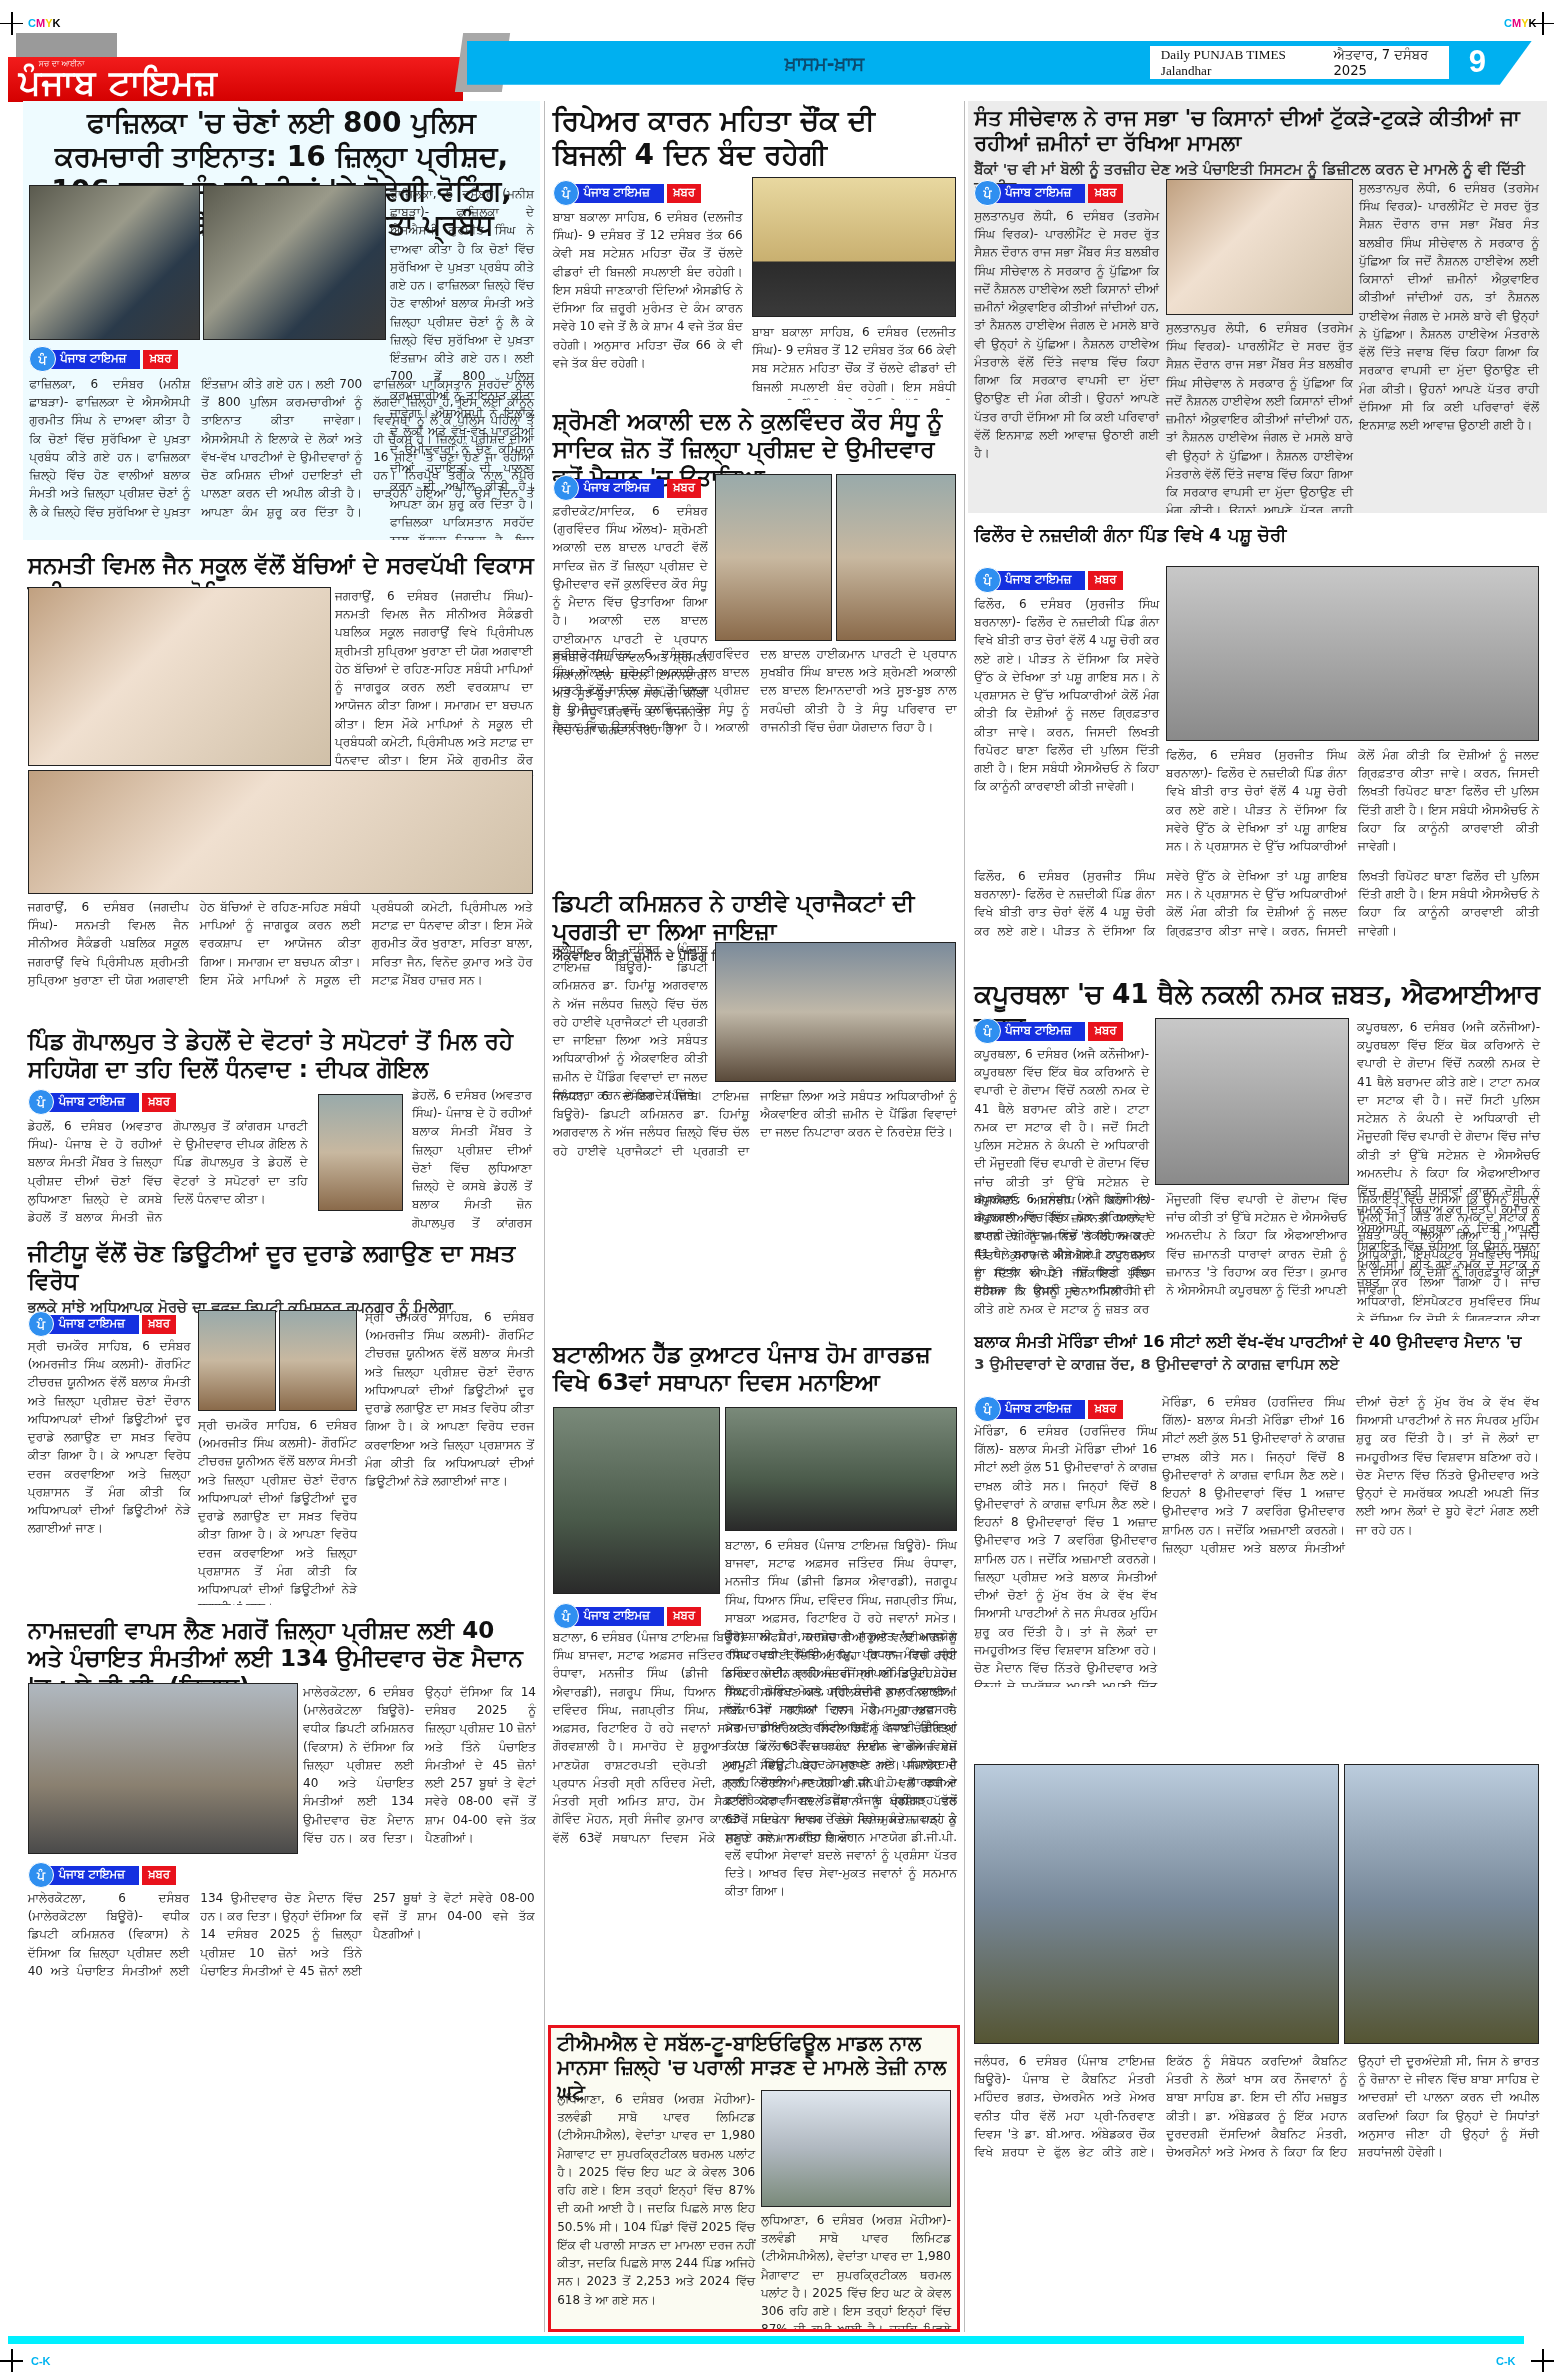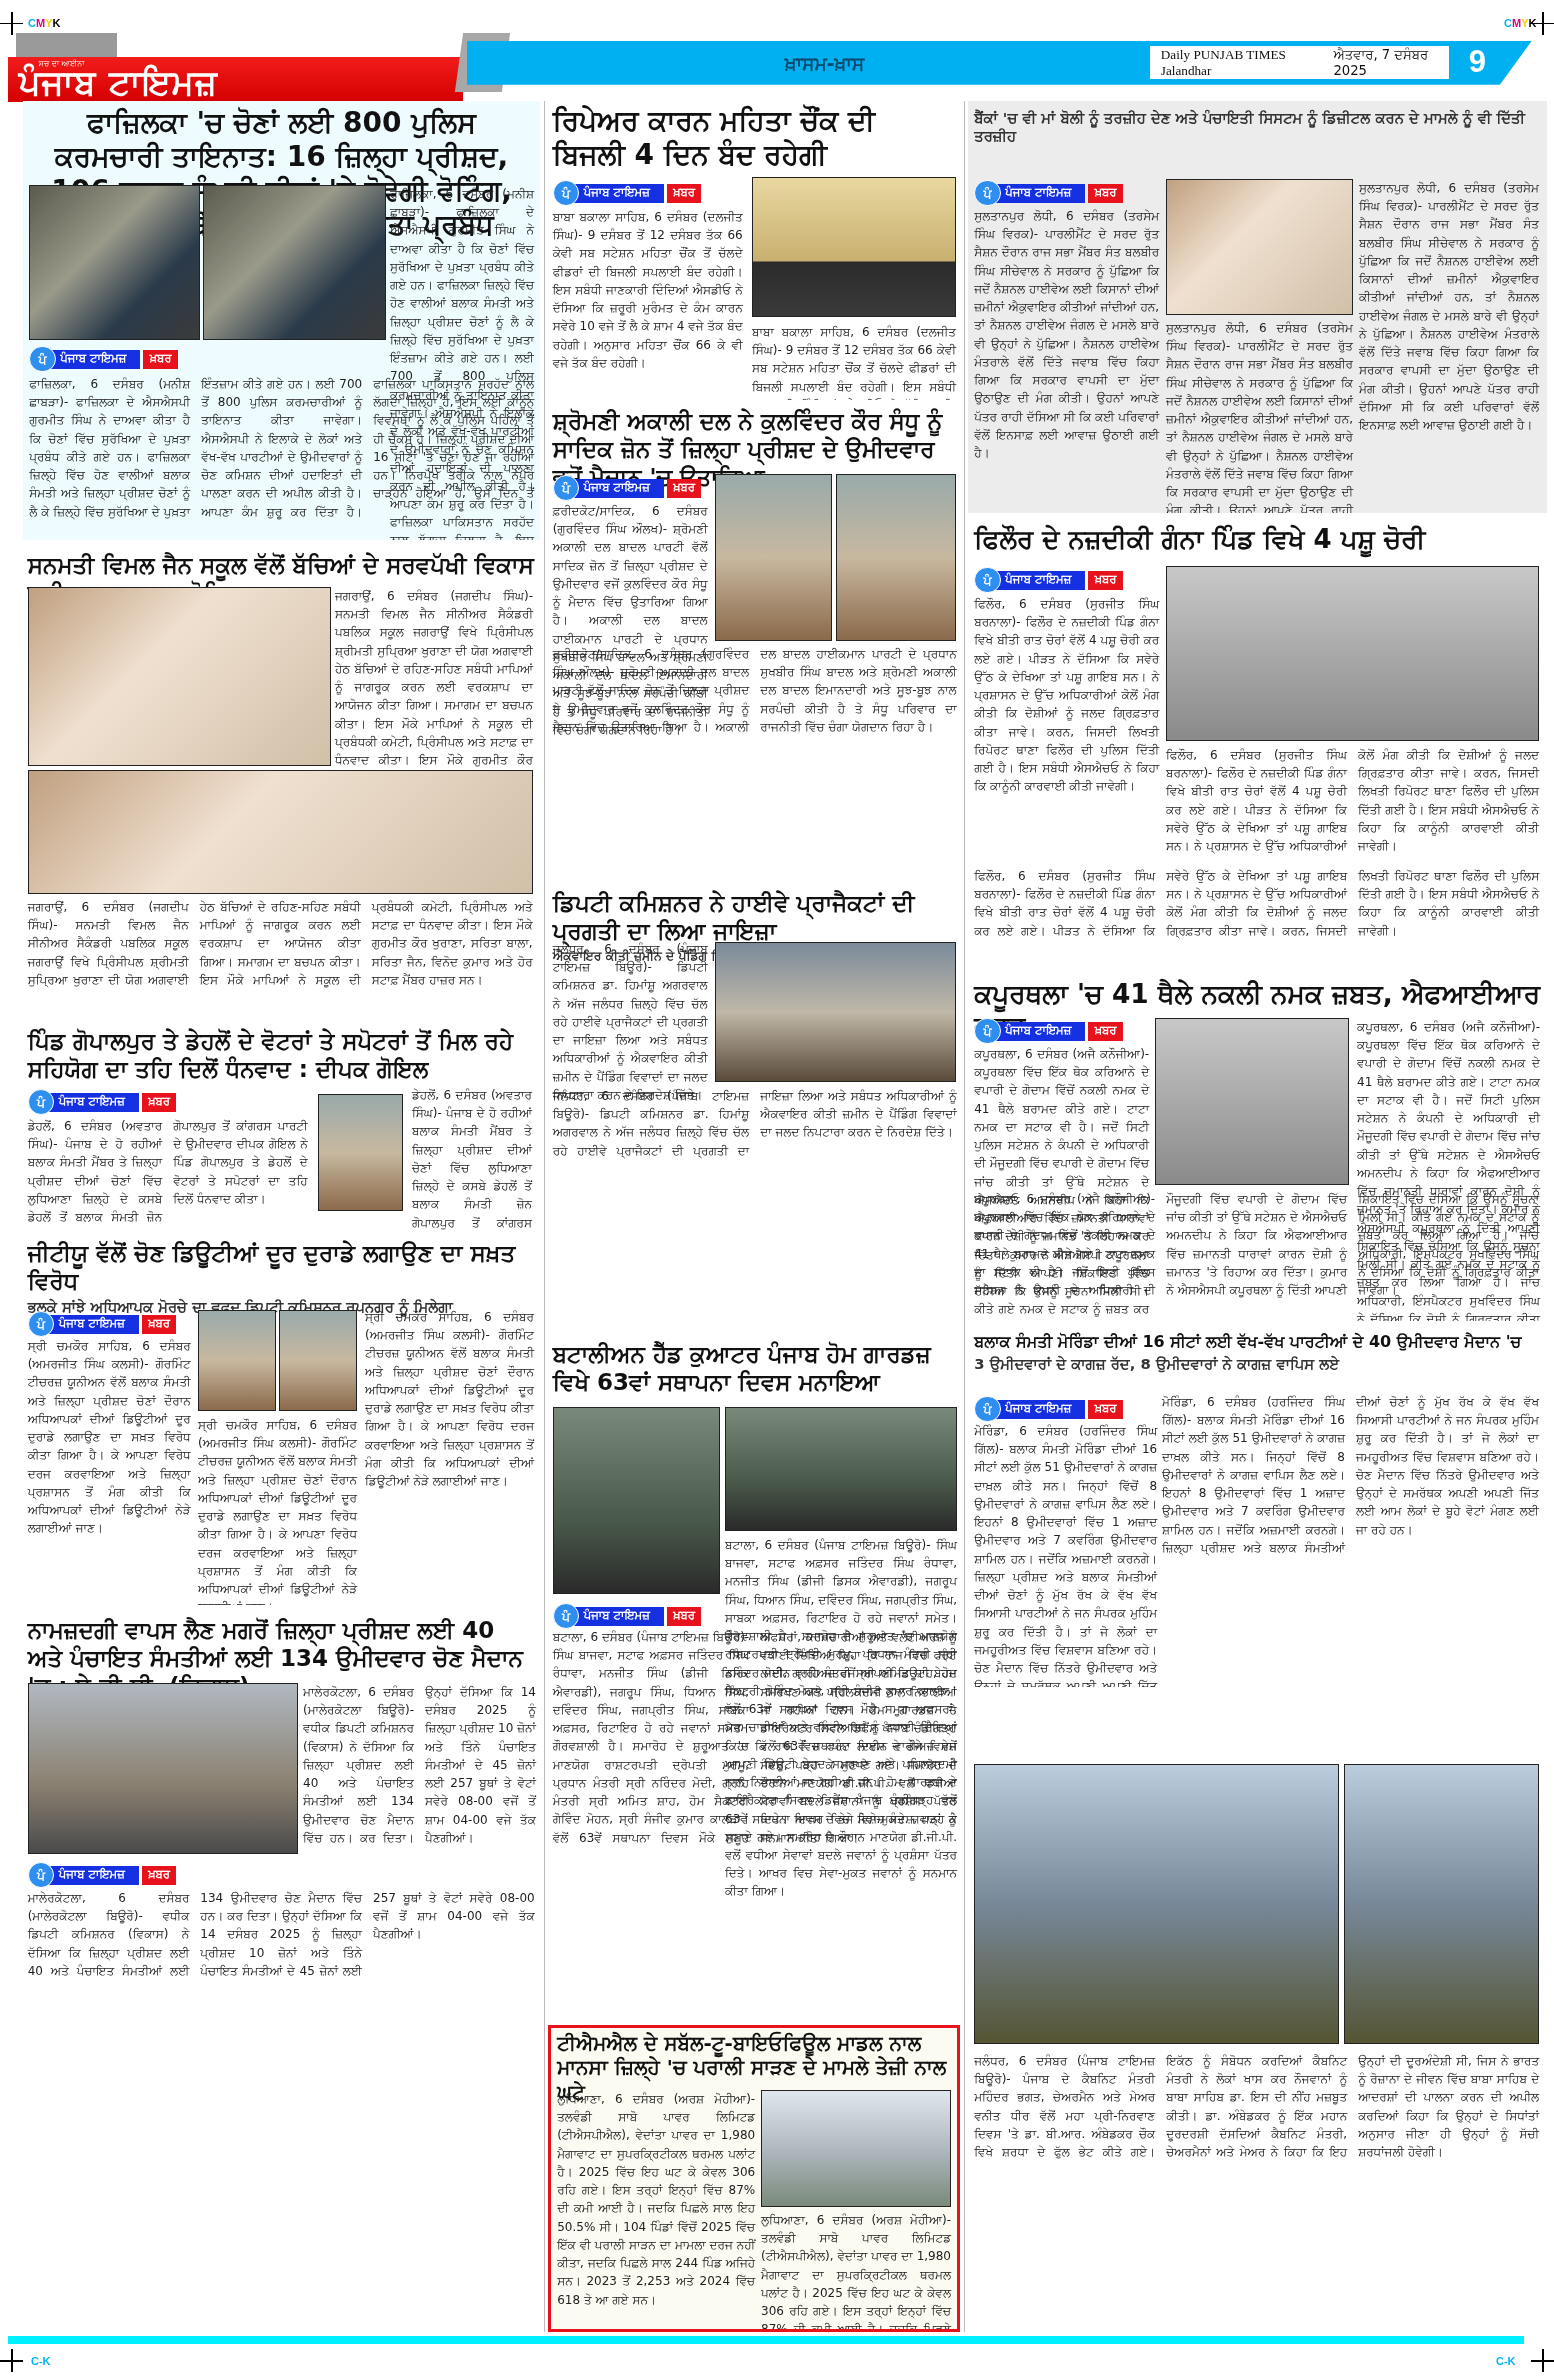--- a/index.html
+++ b/index.html
@@ -201,36 +201,37 @@
 </div>
 
 <div class="story red-box shade-cream" style="left:548px;top:2025px;width:412px;height:307px;padding:3.1px 6.2px;">
   <div class="hl sm">ਟੀਐਮਐਲ ਦੇ ਸਬੱਲ-ਟੂ-ਬਾਇਓਫਿਊਲ ਮਾਡਲ ਨਾਲ ਮਾਨਸਾ ਜ਼ਿਲ੍ਹੇ 'ਚ ਪਰਾਲੀ ਸਾੜਣ ਦੇ ਮਾਮਲੇ ਤੇਜ਼ੀ ਨਾਲ ਘਟੇ</div>
   <div class="body" style="position:absolute;left:6.2px;top:62px;width:198px;height:237px;">ਲੁਧਿਆਣਾ, 6 ਦਸੰਬਰ (ਅਰਸ਼ ਮੋਹੀਆ)- ਤਲਵੰਡੀ ਸਾਬੋ ਪਾਵਰ ਲਿਮਿਟਡ (ਟੀਐਸਪੀਐਲ), ਵੇਦਾਂਤਾ ਪਾਵਰ ਦਾ 1,980 ਮੈਗਾਵਾਟ ਦਾ ਸੁਪਰਕ੍ਰਿਟੀਕਲ ਥਰਮਲ ਪਲਾਂਟ ਹੈ। 2025 ਵਿੱਚ ਇਹ ਘਟ ਕੇ ਕੇਵਲ 306 ਰਹਿ ਗਏ। ਇਸ ਤਰ੍ਹਾਂ ਇਨ੍ਹਾਂ ਵਿੱਚ 87% ਦੀ ਕਮੀ ਆਈ ਹੈ। ਜਦਕਿ ਪਿਛਲੇ ਸਾਲ ਇਹ 50.5% ਸੀ। 104 ਪਿੰਡਾਂ ਵਿੱਚੋਂ 2025 ਵਿੱਚ ਇੱਕ ਵੀ ਪਰਾਲੀ ਸਾੜਨ ਦਾ ਮਾਮਲਾ ਦਰਜ ਨਹੀਂ ਕੀਤਾ, ਜਦਕਿ ਪਿਛਲੇ ਸਾਲ 244 ਪਿੰਡ ਅਜਿਹੇ ਸਨ। 2023 ਤੋਂ 2,253 ਅਤੇ 2024 ਵਿੱਚ 618 ਤੇ ਆ ਗਏ ਸਨ।</div>
   <div class="photo p9" style="left:210px;top:62px;width:190px;height:117px;"></div>
   <div class="body" style="position:absolute;left:210px;top:183px;width:190px;height:117px;">ਲੁਧਿਆਣਾ, 6 ਦਸੰਬਰ (ਅਰਸ਼ ਮੋਹੀਆ)- ਤਲਵੰਡੀ ਸਾਬੋ ਪਾਵਰ ਲਿਮਿਟਡ (ਟੀਐਸਪੀਐਲ), ਵੇਦਾਂਤਾ ਪਾਵਰ ਦਾ 1,980 ਮੈਗਾਵਾਟ ਦਾ ਸੁਪਰਕ੍ਰਿਟੀਕਲ ਥਰਮਲ ਪਲਾਂਟ ਹੈ। 2025 ਵਿੱਚ ਇਹ ਘਟ ਕੇ ਕੇਵਲ 306 ਰਹਿ ਗਏ। ਇਸ ਤਰ੍ਹਾਂ ਇਨ੍ਹਾਂ ਵਿੱਚ 87% ਦੀ ਕਮੀ ਆਈ ਹੈ। ਜਦਕਿ ਪਿਛਲੇ ਸਾਲ ਇਹ 50.5% ਸੀ। 104 ਪਿੰਡਾਂ ਵਿੱਚੋਂ 2025 ਵਿੱਚ ਇੱਕ ਵੀ ਪਰਾਲੀ ਸਾੜਨ ਦਾ ਮਾਮਲਾ ਦਰਜ ਨਹੀਂ ਕੀਤਾ, ਜਦਕਿ ਪਿਛਲੇ ਸਾਲ 244 ਪਿੰਡ ਅਜਿਹੇ ਸਨ। 2023 ਤੋਂ 2,253 ਅਤੇ 2024 ਵਿੱਚ 618 ਤੇ ਆ ਗਏ ਸਨ।</div>
 </div>
 
 <div class="story shade-gray" style="left:968px;top:101px;width:579px;height:412px;padding:4.7px 6.2px;">
+  <div class="hl" style="font-size:21px;">ਸੰਤ ਸੀਚੇਵਾਲ ਨੇ ਰਾਜ ਸਭਾ 'ਚ ਕਿਸਾਨਾਂ ਦੀਆਂ ਟੁੱਕੜੇ-ਟੁਕੜੇ ਕੀਤੀਆਂ ਜਾ ਰਹੀਆਂ ਜ਼ਮੀਨਾਂ ਦਾ ਰੱਖਿਆ ਮਾਮਲਾ</div>
   <div class="subhl">ਬੈਂਕਾਂ 'ਚ ਵੀ ਮਾਂ ਬੋਲੀ ਨੂੰ ਤਰਜ਼ੀਹ ਦੇਣ ਅਤੇ ਪੰਚਾਇਤੀ ਸਿਸਟਮ ਨੂੰ ਡਿਜ਼ੀਟਲ ਕਰਨ ਦੇ ਮਾਮਲੇ ਨੂੰ ਵੀ ਦਿੱਤੀ ਤਰਜ਼ੀਹ</div>
   <div style="position:absolute;left:6.2px;top:76px;">
     <div class="byline-badge">
         <span class="bb-circle">ਪੰ</span>
         <span class="bb-blue">ਪੰਜਾਬ ਟਾਇਮਜ਼</span>
         <span class="bb-red">ਖ਼ਬਰ</span>
       </div>
   </div>
   <div class="body" style="position:absolute;left:6.2px;top:106px;width:185px;height:299px;">ਸੁਲਤਾਨਪੁਰ ਲੋਧੀ, 6 ਦਸੰਬਰ (ਤਰਸੇਮ ਸਿੰਘ ਵਿਰਕ)- ਪਾਰਲੀਮੈਂਟ ਦੇ ਸਰਦ ਰੁੱਤ ਸੈਸ਼ਨ ਦੌਰਾਨ ਰਾਜ ਸਭਾ ਮੈਂਬਰ ਸੰਤ ਬਲਬੀਰ ਸਿੰਘ ਸੀਚੇਵਾਲ ਨੇ ਸਰਕਾਰ ਨੂੰ ਪੁੱਛਿਆ ਕਿ ਜਦੋਂ ਨੈਸ਼ਨਲ ਹਾਈਵੇਅ ਲਈ ਕਿਸਾਨਾਂ ਦੀਆਂ ਜ਼ਮੀਨਾਂ ਐਕੁਵਾਇਰ ਕੀਤੀਆਂ ਜਾਂਦੀਆਂ ਹਨ, ਤਾਂ ਨੈਸ਼ਨਲ ਹਾਈਵੇਅ ਜੰਗਲ ਦੇ ਮਸਲੇ ਬਾਰੇ ਵੀ ਉਨ੍ਹਾਂ ਨੇ ਪੁੱਛਿਆ। ਨੈਸ਼ਨਲ ਹਾਈਵੇਅ ਮੰਤਰਾਲੇ ਵੱਲੋਂ ਦਿੱਤੇ ਜਵਾਬ ਵਿੱਚ ਕਿਹਾ ਗਿਆ ਕਿ ਸਰਕਾਰ ਵਾਪਸੀ ਦਾ ਮੁੱਦਾ ਉਠਾਉਣ ਦੀ ਮੰਗ ਕੀਤੀ। ਉਹਨਾਂ ਆਪਣੇ ਪੱਤਰ ਰਾਹੀ ਦੱਸਿਆ ਸੀ ਕਿ ਕਈ ਪਰਿਵਾਰਾਂ ਵੱਲੋਂ ਇਨਸਾਫ਼ ਲਈ ਆਵਾਜ਼ ਉਠਾਈ ਗਈ ਹੈ।</div>
   <div class="photo p3" style="left:198px;top:78px;width:187px;height:136px;"></div>
   <div class="body" style="position:absolute;left:198px;top:218px;width:187px;height:187px;">ਸੁਲਤਾਨਪੁਰ ਲੋਧੀ, 6 ਦਸੰਬਰ (ਤਰਸੇਮ ਸਿੰਘ ਵਿਰਕ)- ਪਾਰਲੀਮੈਂਟ ਦੇ ਸਰਦ ਰੁੱਤ ਸੈਸ਼ਨ ਦੌਰਾਨ ਰਾਜ ਸਭਾ ਮੈਂਬਰ ਸੰਤ ਬਲਬੀਰ ਸਿੰਘ ਸੀਚੇਵਾਲ ਨੇ ਸਰਕਾਰ ਨੂੰ ਪੁੱਛਿਆ ਕਿ ਜਦੋਂ ਨੈਸ਼ਨਲ ਹਾਈਵੇਅ ਲਈ ਕਿਸਾਨਾਂ ਦੀਆਂ ਜ਼ਮੀਨਾਂ ਐਕੁਵਾਇਰ ਕੀਤੀਆਂ ਜਾਂਦੀਆਂ ਹਨ, ਤਾਂ ਨੈਸ਼ਨਲ ਹਾਈਵੇਅ ਜੰਗਲ ਦੇ ਮਸਲੇ ਬਾਰੇ ਵੀ ਉਨ੍ਹਾਂ ਨੇ ਪੁੱਛਿਆ। ਨੈਸ਼ਨਲ ਹਾਈਵੇਅ ਮੰਤਰਾਲੇ ਵੱਲੋਂ ਦਿੱਤੇ ਜਵਾਬ ਵਿੱਚ ਕਿਹਾ ਗਿਆ ਕਿ ਸਰਕਾਰ ਵਾਪਸੀ ਦਾ ਮੁੱਦਾ ਉਠਾਉਣ ਦੀ ਮੰਗ ਕੀਤੀ। ਉਹਨਾਂ ਆਪਣੇ ਪੱਤਰ ਰਾਹੀ ਦੱਸਿਆ ਸੀ ਕਿ ਕਈ ਪਰਿਵਾਰਾਂ ਵੱਲੋਂ ਇਨਸਾਫ਼ ਲਈ ਆਵਾਜ਼ ਉਠਾਈ ਗਈ ਹੈ।</div>
   <div class="body" style="position:absolute;left:391px;top:78px;width:180px;height:326px;">ਸੁਲਤਾਨਪੁਰ ਲੋਧੀ, 6 ਦਸੰਬਰ (ਤਰਸੇਮ ਸਿੰਘ ਵਿਰਕ)- ਪਾਰਲੀਮੈਂਟ ਦੇ ਸਰਦ ਰੁੱਤ ਸੈਸ਼ਨ ਦੌਰਾਨ ਰਾਜ ਸਭਾ ਮੈਂਬਰ ਸੰਤ ਬਲਬੀਰ ਸਿੰਘ ਸੀਚੇਵਾਲ ਨੇ ਸਰਕਾਰ ਨੂੰ ਪੁੱਛਿਆ ਕਿ ਜਦੋਂ ਨੈਸ਼ਨਲ ਹਾਈਵੇਅ ਲਈ ਕਿਸਾਨਾਂ ਦੀਆਂ ਜ਼ਮੀਨਾਂ ਐਕੁਵਾਇਰ ਕੀਤੀਆਂ ਜਾਂਦੀਆਂ ਹਨ, ਤਾਂ ਨੈਸ਼ਨਲ ਹਾਈਵੇਅ ਜੰਗਲ ਦੇ ਮਸਲੇ ਬਾਰੇ ਵੀ ਉਨ੍ਹਾਂ ਨੇ ਪੁੱਛਿਆ। ਨੈਸ਼ਨਲ ਹਾਈਵੇਅ ਮੰਤਰਾਲੇ ਵੱਲੋਂ ਦਿੱਤੇ ਜਵਾਬ ਵਿੱਚ ਕਿਹਾ ਗਿਆ ਕਿ ਸਰਕਾਰ ਵਾਪਸੀ ਦਾ ਮੁੱਦਾ ਉਠਾਉਣ ਦੀ ਮੰਗ ਕੀਤੀ। ਉਹਨਾਂ ਆਪਣੇ ਪੱਤਰ ਰਾਹੀ ਦੱਸਿਆ ਸੀ ਕਿ ਕਈ ਪਰਿਵਾਰਾਂ ਵੱਲੋਂ ਇਨਸਾਫ਼ ਲਈ ਆਵਾਜ਼ ਉਠਾਈ ਗਈ ਹੈ।</div>
 </div>
 
 <div class="story" style="left:968px;top:521px;width:579px;height:451px;padding:3.1px 6.2px;">
-  <div class="hl big" style="font-size:26px;">ਫਿਲੌਰ ਦੇ ਨਜ਼ਦੀਕੀ ਗੰਨਾ ਪਿੰਡ ਵਿਖੇ 4 ਪਸ਼ੂ ਚੋਰੀ</div>
+  <div class="hl big" style="font-size:18px;">ਫਿਲੌਰ ਦੇ ਨਜ਼ਦੀਕੀ ਗੰਨਾ ਪਿੰਡ ਵਿਖੇ 4 ਪਸ਼ੂ ਚੋਰੀ</div>
   <div style="position:absolute;left:6.2px;top:43px;">
     <div class="byline-badge">
         <span class="bb-circle">ਪੰ</span>
         <span class="bb-blue">ਪੰਜਾਬ ਟਾਇਮਜ਼</span>
         <span class="bb-red">ਖ਼ਬਰ</span>
       </div>
   </div>
   <div class="body" style="position:absolute;left:6.2px;top:74px;width:185px;height:268px;">ਫਿਲੌਰ, 6 ਦਸੰਬਰ (ਸੁਰਜੀਤ ਸਿੰਘ ਬਰਨਾਲਾ)- ਫਿਲੌਰ ਦੇ ਨਜ਼ਦੀਕੀ ਪਿੰਡ ਗੰਨਾ ਵਿਖੇ ਬੀਤੀ ਰਾਤ ਚੋਰਾਂ ਵੱਲੋਂ 4 ਪਸ਼ੂ ਚੋਰੀ ਕਰ ਲਏ ਗਏ। ਪੀੜਤ ਨੇ ਦੱਸਿਆ ਕਿ ਸਵੇਰੇ ਉੱਠ ਕੇ ਦੇਖਿਆ ਤਾਂ ਪਸ਼ੂ ਗਾਇਬ ਸਨ। ਨੇ ਪ੍ਰਸ਼ਾਸਨ ਦੇ ਉੱਚ ਅਧਿਕਾਰੀਆਂ ਕੋਲੋਂ ਮੰਗ ਕੀਤੀ ਕਿ ਦੋਸ਼ੀਆਂ ਨੂੰ ਜਲਦ ਗ੍ਰਿਫ਼ਤਾਰ ਕੀਤਾ ਜਾਵੇ। ਕਰਨ, ਜਿਸਦੀ ਲਿਖਤੀ ਰਿਪੋਰਟ ਥਾਣਾ ਫਿਲੌਰ ਦੀ ਪੁਲਿਸ ਦਿੱਤੀ ਗਈ ਹੈ। ਇਸ ਸਬੰਧੀ ਐਸਐਚਓ ਨੇ ਕਿਹਾ ਕਿ ਕਾਨੂੰਨੀ ਕਾਰਵਾਈ ਕੀਤੀ ਜਾਵੇਗੀ।</div>
   <div class="photo p5" style="left:198px;top:45px;width:373px;height:175px;"></div>
   <div class="body cols2" style="position:absolute;left:198px;top:225px;width:373px;height:117px;">ਫਿਲੌਰ, 6 ਦਸੰਬਰ (ਸੁਰਜੀਤ ਸਿੰਘ ਬਰਨਾਲਾ)- ਫਿਲੌਰ ਦੇ ਨਜ਼ਦੀਕੀ ਪਿੰਡ ਗੰਨਾ ਵਿਖੇ ਬੀਤੀ ਰਾਤ ਚੋਰਾਂ ਵੱਲੋਂ 4 ਪਸ਼ੂ ਚੋਰੀ ਕਰ ਲਏ ਗਏ। ਪੀੜਤ ਨੇ ਦੱਸਿਆ ਕਿ ਸਵੇਰੇ ਉੱਠ ਕੇ ਦੇਖਿਆ ਤਾਂ ਪਸ਼ੂ ਗਾਇਬ ਸਨ। ਨੇ ਪ੍ਰਸ਼ਾਸਨ ਦੇ ਉੱਚ ਅਧਿਕਾਰੀਆਂ ਕੋਲੋਂ ਮੰਗ ਕੀਤੀ ਕਿ ਦੋਸ਼ੀਆਂ ਨੂੰ ਜਲਦ ਗ੍ਰਿਫ਼ਤਾਰ ਕੀਤਾ ਜਾਵੇ। ਕਰਨ, ਜਿਸਦੀ ਲਿਖਤੀ ਰਿਪੋਰਟ ਥਾਣਾ ਫਿਲੌਰ ਦੀ ਪੁਲਿਸ ਦਿੱਤੀ ਗਈ ਹੈ। ਇਸ ਸਬੰਧੀ ਐਸਐਚਓ ਨੇ ਕਿਹਾ ਕਿ ਕਾਨੂੰਨੀ ਕਾਰਵਾਈ ਕੀਤੀ ਜਾਵੇਗੀ।</div>

